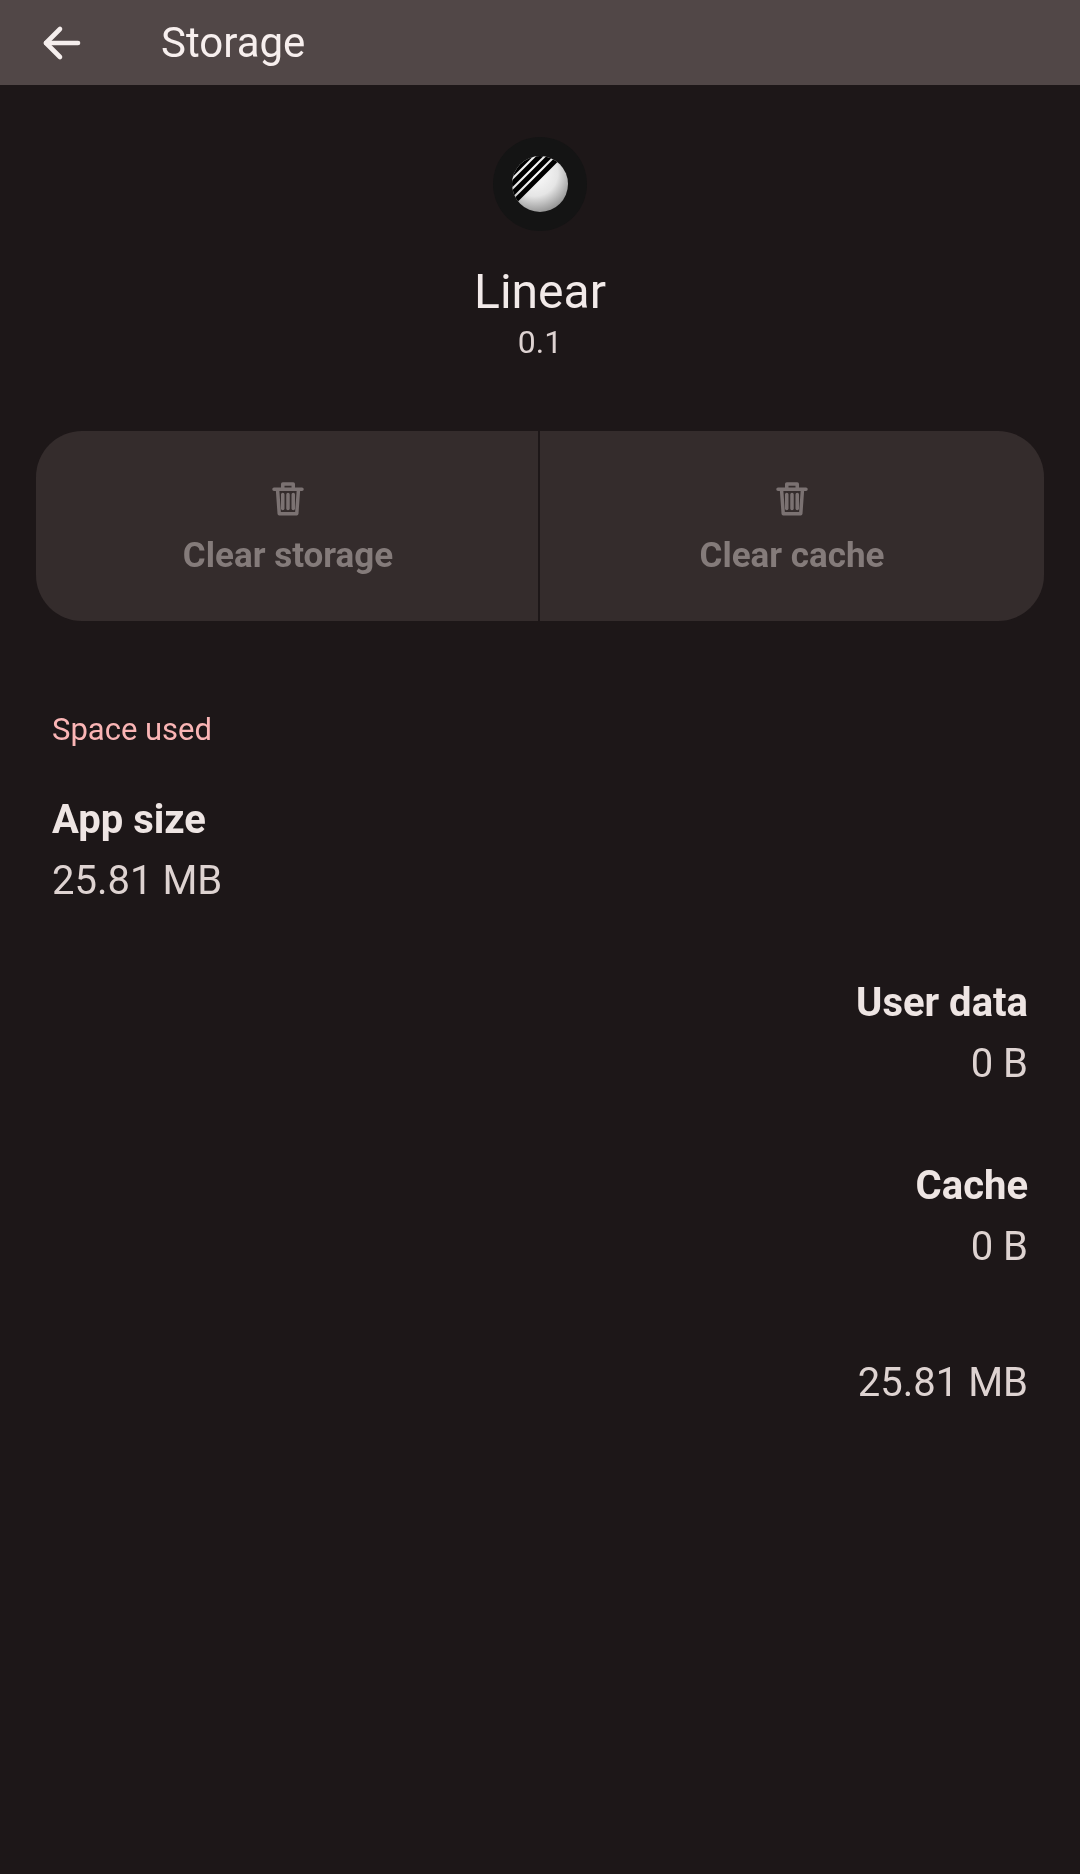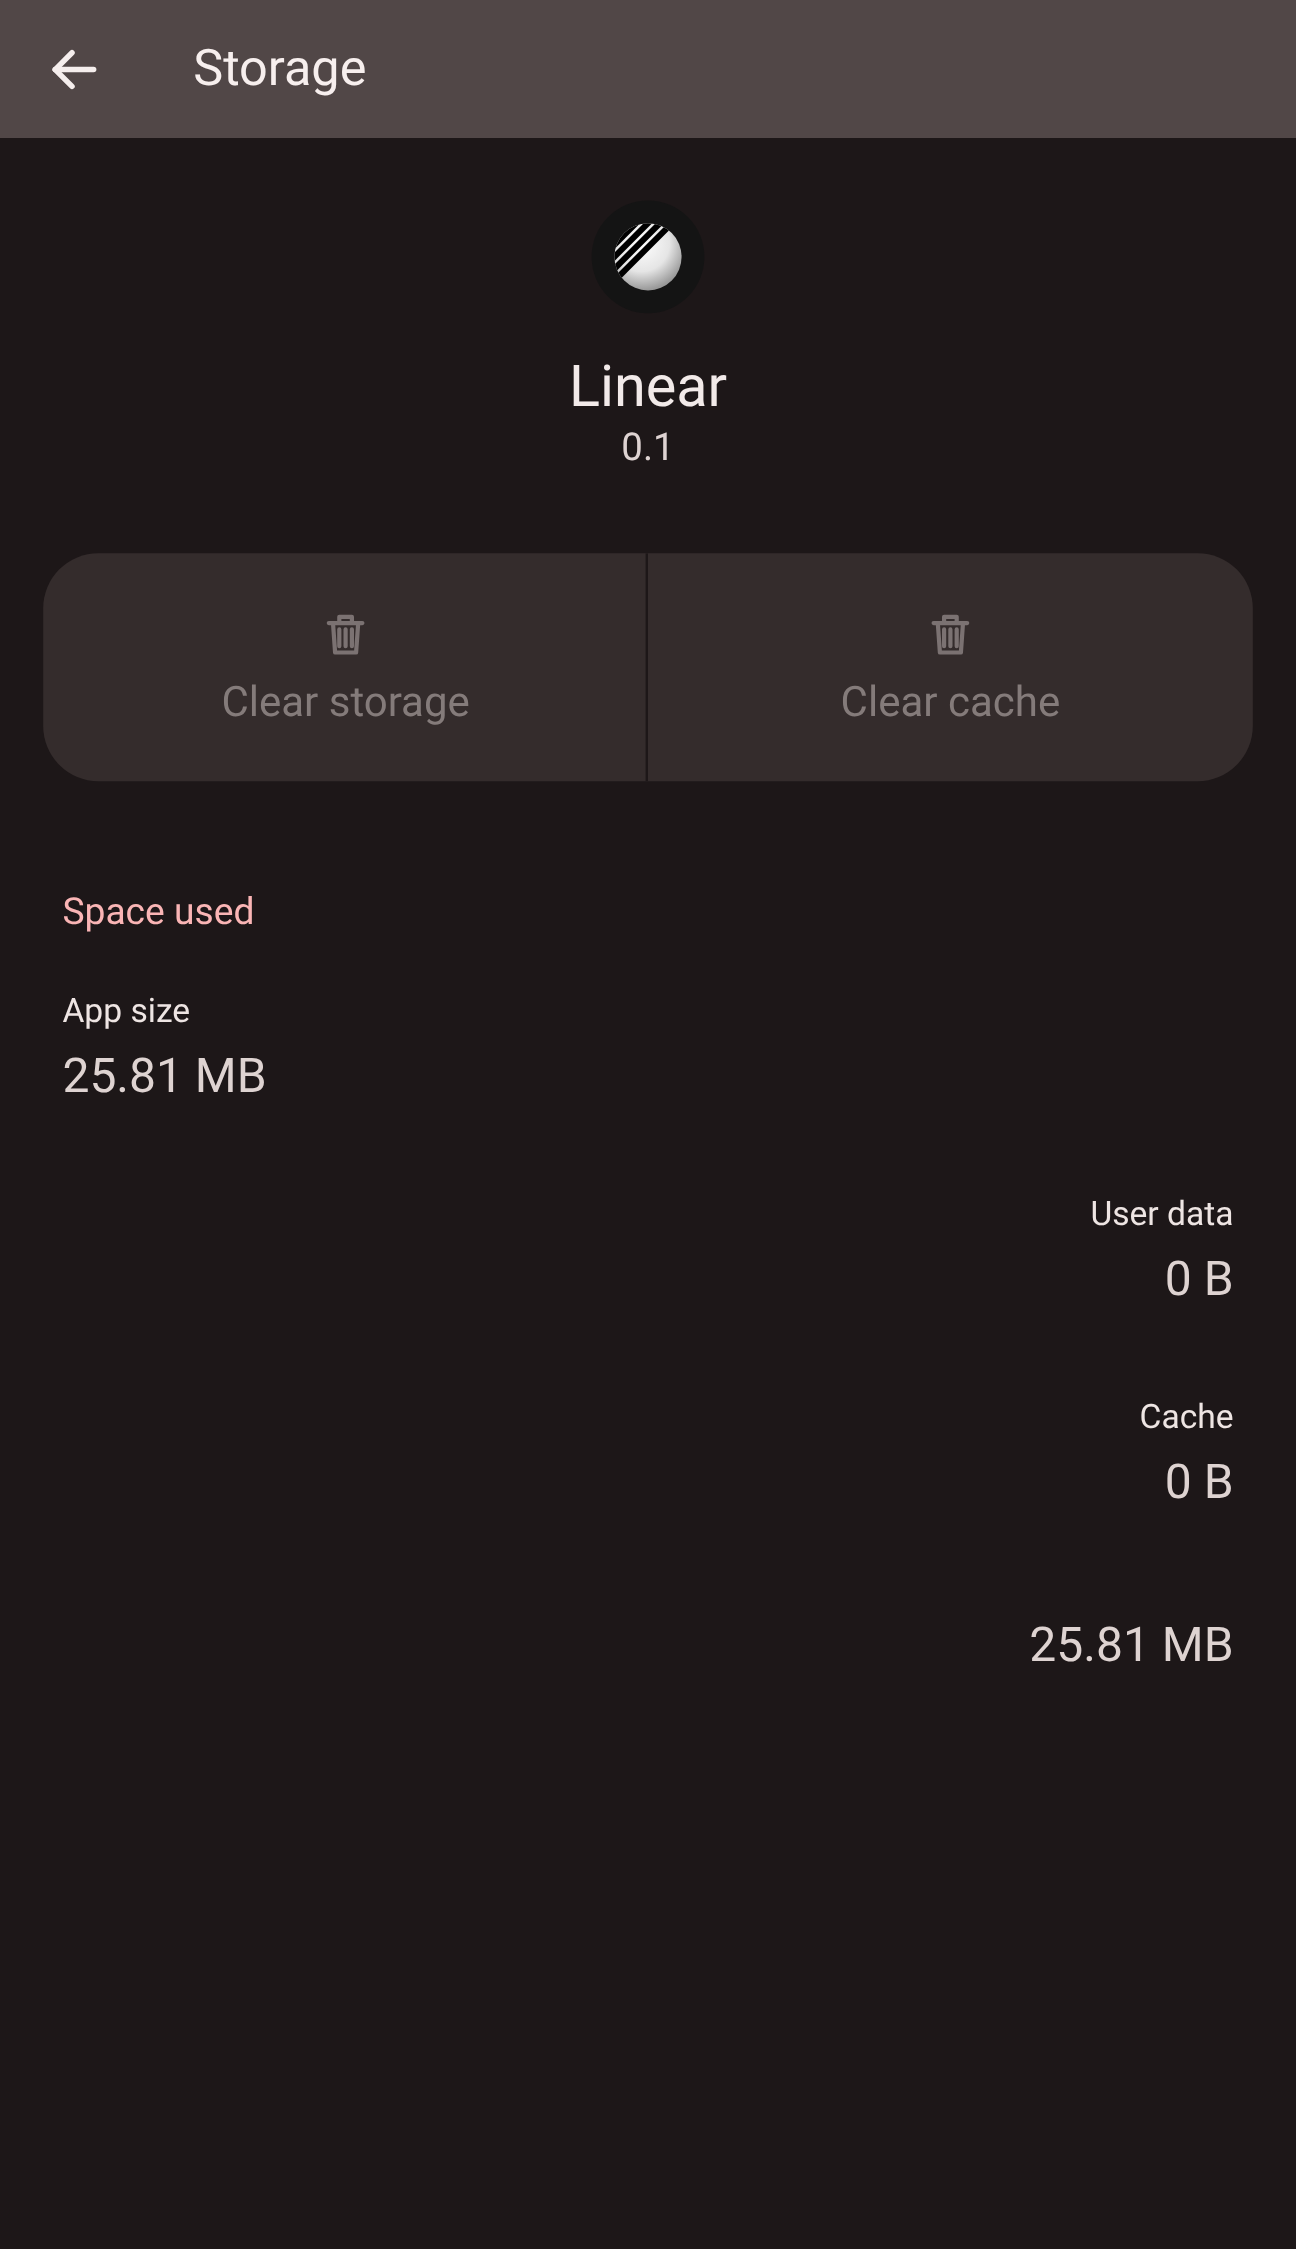--- a/index.html
+++ b/index.html
@@ -9,21 +9,21 @@
     }
     body {
       width: 1080px;
       height: 1874px;
       background: #1d1718;
       font-family: Roboto, "Segoe UI", Arial, sans-serif;
       color: #ece2e1;
       overflow: hidden;
     }
     .header {
-      height: 115px;
+      height: 85px;
       background: #514747;
       display: flex;
       align-items: center;
       padding: 0 38px;
     }
     .back-icon {
       width: 48px;
       height: 48px;
       cursor: pointer;
     }
@@ -93,35 +93,35 @@
       background: #1d1718;
     }
     .trash-icon {
       width: 42px;
       height: 42px;
       fill: #7b7272;
     }
     .action-label {
       font-size: 35px;
       color: #847b7a;
-      font-weight: 400;
+      font-weight: 700;
     }
     .section-header {
       font-size: 31px;
       color: #fab5b5;
       font-weight: 400;
       padding: 90px 52px 0 52px;
     }
     .list-item {
       padding: 48px 52px 0 52px;
     }
     .list-item-title {
-      font-size: 28px;
+      font-size: 40px;
       color: #eee5e3;
-      font-weight: 400;
+      font-weight: 700;
     }
     .list-item-value {
       font-size: 40px;
       color: #ded3d1;
       margin-top: 14px;
       font-weight: 400;
     }
     .list-item + .list-item {
       padding-top: 75px;
       text-align: right;

